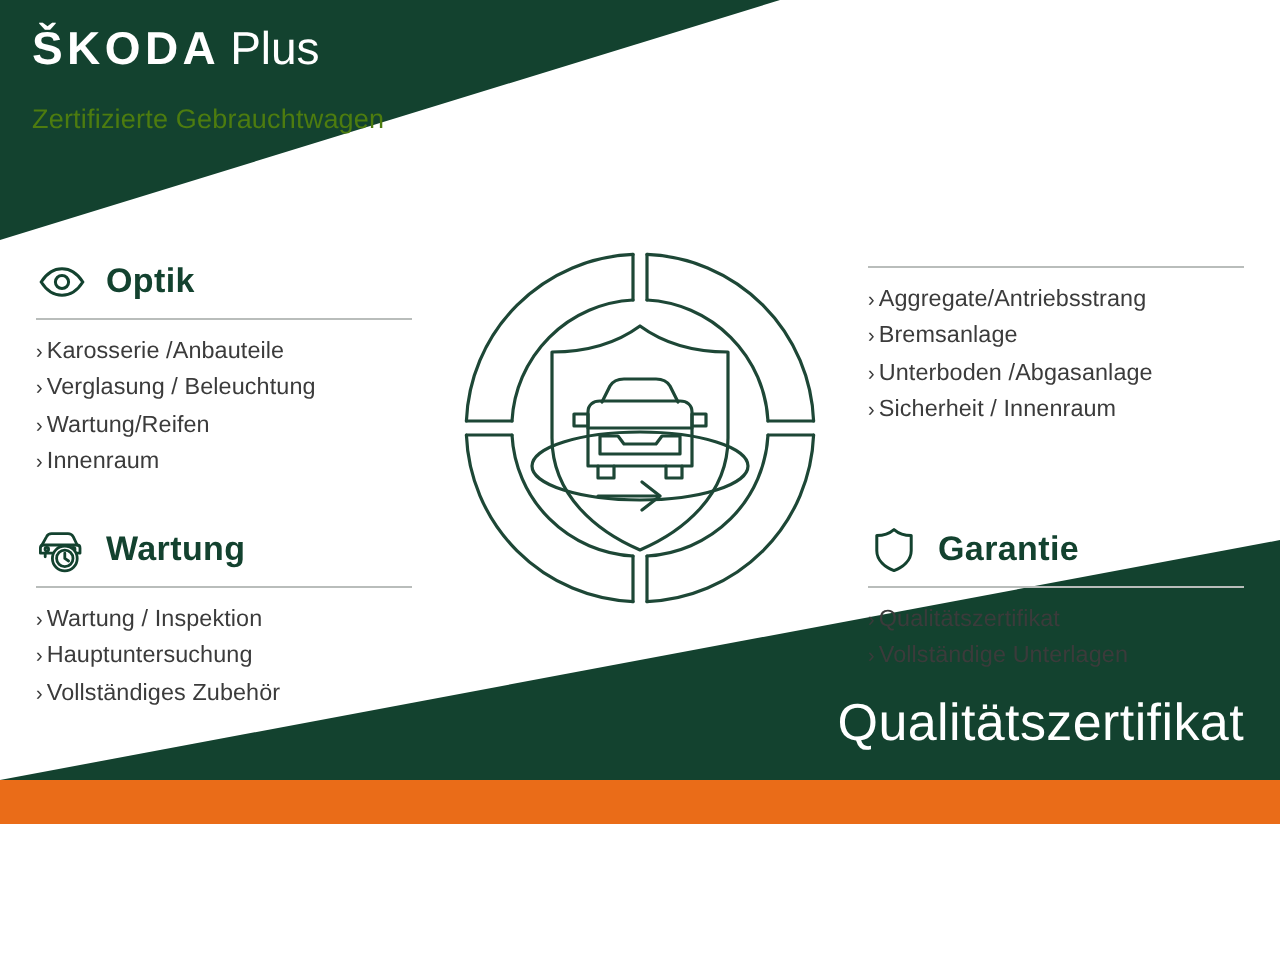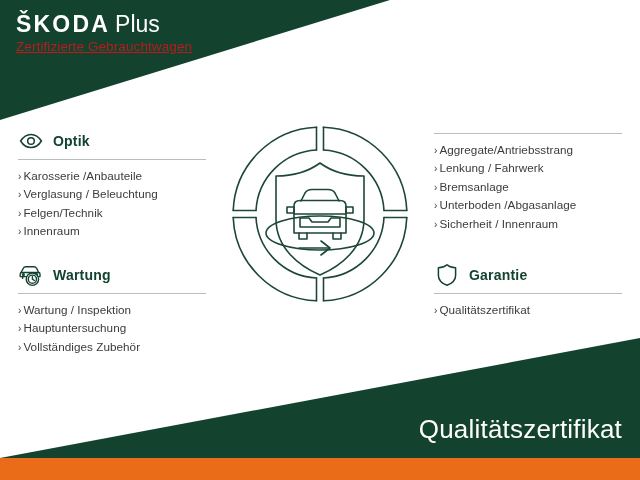--- a/index.html
+++ b/index.html
@@ -4,21 +4,21 @@
 <style>
   * { box-sizing: border-box; margin: 0; padding: 0; }
   html, body {
     width: 640px; height: 480px;
     overflow: hidden;
     background: #ffffff;
     font-family: "Liberation Sans", sans-serif;
   }
   #page {
     position: relative;
-    width: 640px; height: 480px;
+    width: 640px; height: 412px;
     background: #ffffff;
     overflow: hidden;
   }
 
   
   .header-wedge {
     position: absolute;
     left: 0; top: 0;
     width: 640px; height: 125px;
     background: #13422f;
@@ -46,23 +46,22 @@
     font-weight: normal;
     letter-spacing: 0px;
     font-size: 23px;
     margin-left: 5px;
   }
   .brand-line2 {
     font-size: 13.5px;
     line-height: 17px;
     letter-spacing: 0.1px;
     white-space: nowrap;
-    color: #b91c1c;
-    margin-top: 1px;
-    text-decoration: underline;
+    color: #4d7c0f;
+    margin-top: 14px;
   }
 
   
   .footer-wedge {
     position: absolute;
     left: 0; bottom: 22px;
     width: 640px; height: 120px;
     background: #13422f;
     clip-path: polygon(0 120px, 640px 0, 640px 120px);
     z-index: 2;
@@ -107,21 +106,21 @@
   }
   .sec-icon {
     width: 26px; height: 24px;
     flex: 0 0 26px;
     display: flex;
     align-items: center;
     justify-content: center;
   }
   .sec-icon svg { display: block; }
   .sec-title {
-    font-size: 14px;
+    font-size: 17px;
     font-weight: bold;
     color: #13422f;
     letter-spacing: 0.2px;
     white-space: nowrap;
   }
   .sec-rule {
     margin-top: 5px;
     width: 188px;
     height: 1px;
     background: #b9bdbb;
@@ -227,21 +226,21 @@
           <path d="M1.6 8C4.5 3.4 8 1.4 12 1.4S19.5 3.4 22.4 8c-2.9 4.6-6.4 6.6-10.4 6.6S4.5 12.6 1.6 8Z"></path>
           <circle cx="12" cy="8" r="3.3"></circle>
         </svg>
       </span>
       <span class="sec-title">Optik</span>
     </div>
     <div class="sec-rule"></div>
     <ul class="sec-list">
       <li><span class="chev">›</span><span>Karosserie /Anbauteile</span></li>
       <li><span class="chev">›</span><span>Verglasung / Beleuchtung</span></li>
-      <li><span class="chev">›</span><span>Felgen/Technik</span></li>
+      <li><span class="chev">›</span><span>Wartung/Reifen</span></li>
       <li><span class="chev">›</span><span>Innenraum</span></li>
     </ul>
   </div>
 
   <div class="col col-left sec-wartung">
     <div class="sec-head">
       <span class="sec-icon">
         <svg width="26" height="24" viewBox="0 0 26 24" fill="none" stroke="#13422f" stroke-width="1.4" stroke-linecap="round" stroke-linejoin="round">
           <path d="M3 9.5 L5.3 5.3 C5.8 4.3 6.7 3.8 7.8 3.8 L16 3.8 C17.1 3.8 18 4.3 18.6 5.3 L20.6 9.5"></path>
           <path d="M2.2 11 C2.2 10.1 2.9 9.5 3.8 9.5 L20.5 9.5 C21.4 9.5 22 10.1 22 11 L22 13.6 L2.2 13.6 Z"></path>
@@ -261,39 +260,39 @@
       <li><span class="chev">›</span><span>Wartung / Inspektion</span></li>
       <li><span class="chev">›</span><span>Hauptuntersuchung</span></li>
       <li><span class="chev">›</span><span>Vollständiges Zubehör</span></li>
     </ul>
   </div>
 
   <div class="col col-right sec-technik">
     <div class="sec-rule"></div>
     <ul class="sec-list">
       <li><span class="chev">›</span><span>Aggregate/Antriebsstrang</span></li>
-      <li><span class="chev">›</span><span>Lenkung / Fahrwerk</span></li>
       <li><span class="chev">›</span><span>Bremsanlage</span></li>
       <li><span class="chev">›</span><span>Unterboden /Abgasanlage</span></li>
       <li><span class="chev">›</span><span>Sicherheit / Innenraum</span></li>
     </ul>
   </div>
 
   <div class="col col-right sec-garantie">
     <div class="sec-head">
       <span class="sec-icon">
         <svg width="20" height="24" viewBox="0 0 20 24" fill="none" stroke="#13422f" stroke-width="1.5" stroke-linejoin="round">
           <path d="M10 1.8 C7.2 4.2 3.8 4.8 1.4 4.8 L1.4 12.4 C1.4 17.3 5.7 20.6 10 22.3 C14.3 20.6 18.6 17.3 18.6 12.4 L18.6 4.8 C16.2 4.8 12.8 4.2 10 1.8 Z"></path>
         </svg>
       </span>
       <span class="sec-title">Garantie</span>
     </div>
     <div class="sec-rule"></div>
     <ul class="sec-list">
       <li><span class="chev">›</span><span>Qualitätszertifikat</span></li>
+      <li><span class="chev">›</span><span>Vollständige Unterlagen</span></li>
     </ul>
   </div>
 
   <div class="footer-wedge"></div>
   <div class="footer-title">Qualitätszertifikat</div>
   <div class="orange-bar"></div>
 
 </div>
 
 </body></html>

